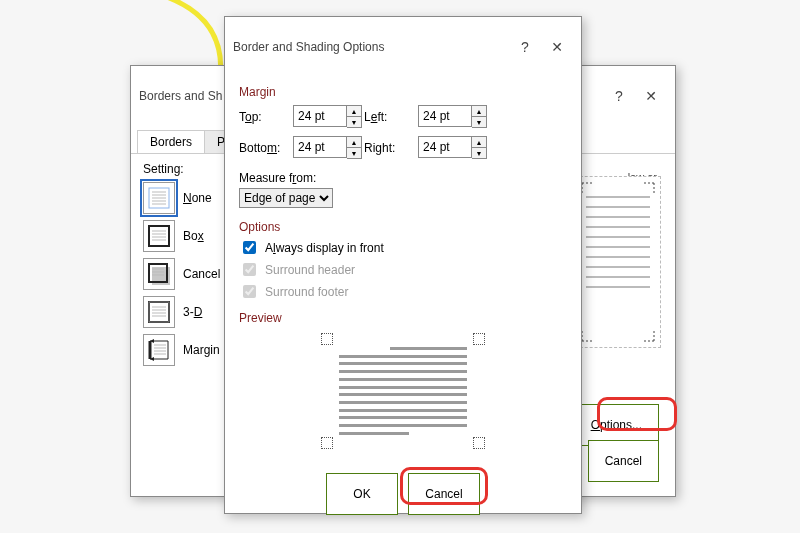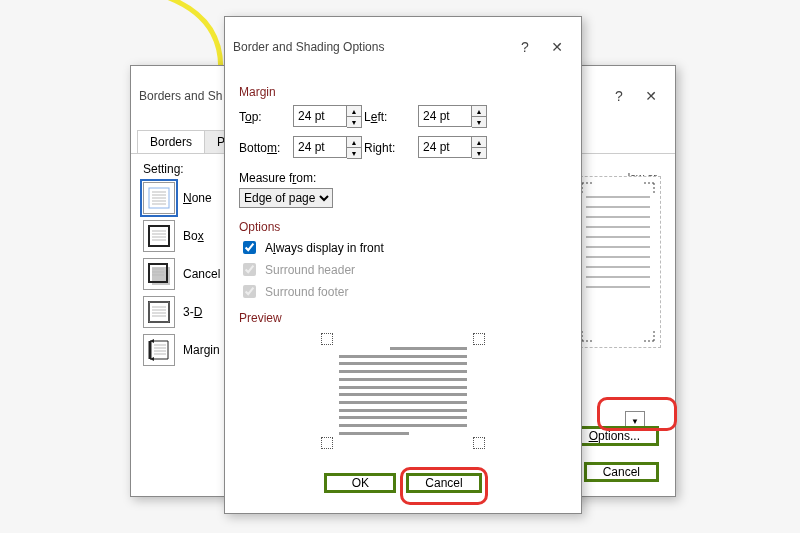--- a/index.html
+++ b/index.html
@@ -13,21 +13,21 @@
   .tabs{display:flex;padding:4px 6px 0 6px;border-bottom:1px solid #ccc;gap:0}
   .tab{padding:4px 12px;border:1px solid #ccc;border-bottom:none;background:#eaeaea;margin-right:-1px;font-size:12px}
   .tab.active{background:#fff;position:relative;z-index:1}
   .bw-body{padding:8px 12px}
   .setting-row{display:flex;align-items:center;gap:8px;margin:6px 0}
   .setting-icon{width:30px;height:30px;border:1px solid #999;display:flex;align-items:center;justify-content:center;background:#fff}
   .setting-icon.sel{outline:2px solid #2a6ac3;outline-offset:1px}
   .setting-icon svg{width:24px;height:24px}
   .preview-pane{position:absolute;right:14px;top:110px;width:84px;height:170px;border:1px dashed #bbb;background:#fff}
   .dropdown-fake{position:absolute;right:30px;top:345px;width:18px;height:18px;border:1px solid #888;display:flex;align-items:center;justify-content:center;background:#fff}
-  .btn{border:3px solid #4d7c0f;background:#fff;padding:0 16px;min-width:64px;font-size:12px;cursor:pointer}
+  .btn{border:1px solid #4d7c0f;background:#fff;padding:13px 16px;min-width:64px;font-size:12px;cursor:pointer}
   .bw .options-btn{position:absolute;right:16px;bottom:50px}
   .bw .cancel-btn{position:absolute;right:16px;bottom:14px}
   .callout{position:absolute;border:3px solid #e5322d;border-radius:10px;pointer-events:none}
   .callout-options{left:597px;top:397px;width:74px;height:28px}
   .callout-ok{left:400px;top:467px;width:82px;height:32px}
   
   .bso{left:224px;top:16px;width:356px;height:496px}
   .bso .body{padding:6px 14px 10px}
   .group-label{margin:2px 0 4px 0;color:#7f1d1d}
   .row{display:flex;align-items:center;gap:6px;margin:2px 0}

